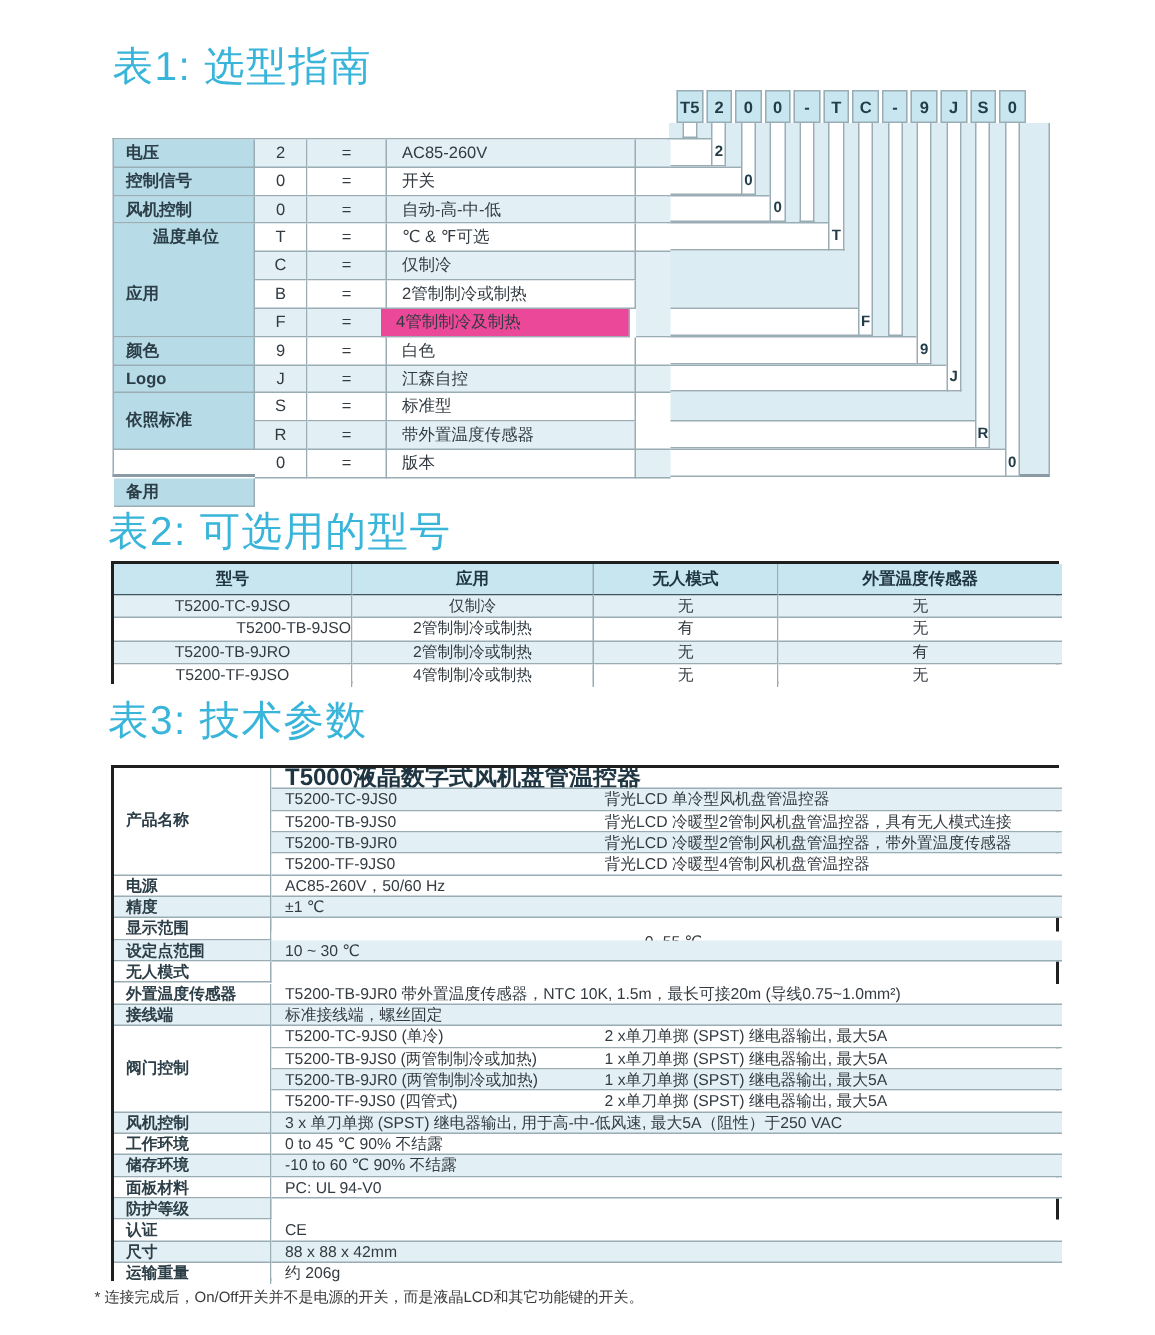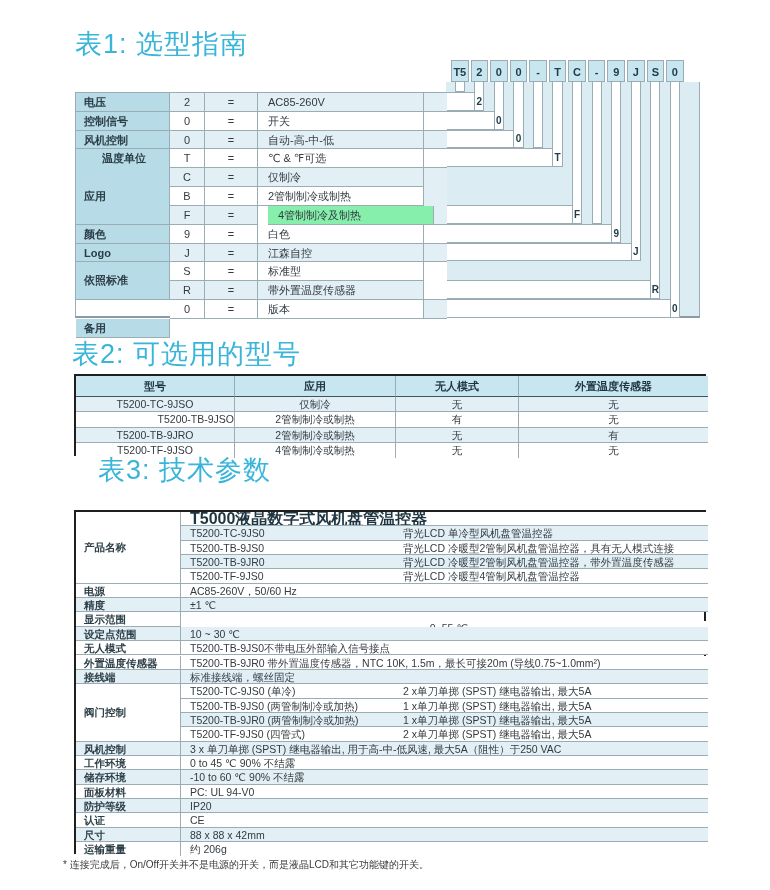--- a/index.html
+++ b/index.html
@@ -96,21 +96,21 @@
       <div class="cell lblblue abs" style="left: 0px; top: 75.32px; width: 94px; height: 56.49px; line-height: 56.49px;">应用</div>
       <div class="cell abs" style="left: 348px; top: 75.32px; width: 23px; height: 56.49px; background: rgb(226, 239, 245); border-right: none;"></div>
       <div class="cell ctr abs" style="left: 94px; top: 75.32px; width: 35px; height: 18.83px; line-height: 18.83px; background: rgb(226, 239, 245);">C</div>
       <div class="cell ctr abs" style="left: 129px; top: 75.32px; width: 53px; height: 18.83px; line-height: 18.83px; background: rgb(226, 239, 245);">=</div>
       <div class="cell abs" style="left: 182px; top: 75.32px; width: 166px; height: 18.83px; line-height: 18.83px; background: rgb(226, 239, 245); padding-left: 10px;">仅制冷</div>
       <div class="cell ctr abs" style="left: 94px; top: 94.15px; width: 35px; height: 18.83px; line-height: 18.83px; background: rgb(255, 255, 255);">B</div>
       <div class="cell ctr abs" style="left: 129px; top: 94.15px; width: 53px; height: 18.83px; line-height: 18.83px; background: rgb(255, 255, 255);">=</div>
       <div class="cell abs" style="left: 182px; top: 94.15px; width: 166px; height: 18.83px; line-height: 18.83px; background: rgb(255, 255, 255); padding-left: 10px;">2管制制冷或制热</div>
       <div class="cell ctr abs" style="left: 94px; top: 112.98px; width: 35px; height: 18.83px; line-height: 18.83px; background: rgb(226, 239, 245);">F</div>
       <div class="cell ctr abs" style="left: 129px; top: 112.98px; width: 53px; height: 18.83px; line-height: 18.83px; background: rgb(226, 239, 245);">=</div>
-      <div class="cell abs" style="left: 192px; top: 112.98px; width: 166px; height: 18.83px; line-height: 18.83px; background: #86efac; padding-left: 10px;">4管制制冷及制热</div>
+      <div class="cell abs" style="left: 178px; top: 112.98px; width: 166px; height: 18.83px; line-height: 18.83px; background: #ec4899; padding-left: 10px;">4管制制冷及制热</div>
       <div class="cell lblblue abs" style="left: 0px; top: 131.81px; width: 94px; height: 18.83px; line-height: 18.83px;">颜色</div>
       <div class="cell abs" style="left: 348px; top: 131.81px; width: 23px; height: 18.83px; background: rgb(255, 255, 255); border-right: none;"></div>
       <div class="cell ctr abs" style="left: 94px; top: 131.81px; width: 35px; height: 18.83px; line-height: 18.83px; background: rgb(255, 255, 255);">9</div>
       <div class="cell ctr abs" style="left: 129px; top: 131.81px; width: 53px; height: 18.83px; line-height: 18.83px; background: rgb(255, 255, 255);">=</div>
       <div class="cell abs" style="left: 182px; top: 131.81px; width: 166px; height: 18.83px; line-height: 18.83px; background: rgb(255, 255, 255); padding-left: 10px;">白色</div>
       <div class="cell lblblue abs" style="left: 0px; top: 150.64px; width: 94px; height: 18.83px; line-height: 18.83px;">Logo</div>
       <div class="cell abs" style="left: 348px; top: 150.64px; width: 23px; height: 18.83px; background: rgb(226, 239, 245); border-right: none;"></div>
       <div class="cell ctr abs" style="left: 94px; top: 150.64px; width: 35px; height: 18.83px; line-height: 18.83px; background: rgb(226, 239, 245);">J</div>
       <div class="cell ctr abs" style="left: 129px; top: 150.64px; width: 53px; height: 18.83px; line-height: 18.83px; background: rgb(226, 239, 245);">=</div>
       <div class="cell lblblue abs" style="left: 0px; top: 169.47px; width: 94px; height: 37.66px; line-height: 37.66px;">依照标准</div>
@@ -146,57 +146,55 @@
       <div class="cell ctr abs" style="left: 0px; top: 51.6px; width: 159px; height: 15.3px; line-height: 15.3px; font-size: 10.5px; background: rgb(226, 239, 245); border-right: 1px solid rgb(154, 172, 180); border-bottom: 1px solid rgb(154, 172, 180);">T5200-TB-9JRO</div>
       <div class="cell ctr abs" style="left: 159px; top: 51.6px; width: 161px; height: 15.3px; line-height: 15.3px; font-size: 10.5px; background: rgb(226, 239, 245); border-right: 1px solid rgb(154, 172, 180); border-bottom: 1px solid rgb(154, 172, 180);">2管制制冷或制热</div>
       <div class="cell ctr abs" style="left: 320px; top: 51.6px; width: 123px; height: 15.3px; line-height: 15.3px; font-size: 10.5px; background: rgb(226, 239, 245); border-right: 1px solid rgb(154, 172, 180); border-bottom: 1px solid rgb(154, 172, 180);">无</div>
       <div class="cell ctr abs" style="left: 443px; top: 51.6px; width: 189px; height: 15.3px; line-height: 15.3px; font-size: 10.5px; background: rgb(226, 239, 245); border-right: none; border-bottom: 1px solid rgb(154, 172, 180);">有</div>
       <div class="cell ctr abs" style="left: 0px; top: 66.9px; width: 159px; height: 15.3px; line-height: 15.3px; font-size: 10.5px; background: rgb(255, 255, 255); border-right: 1px solid rgb(154, 172, 180); border-bottom: none;">T5200-TF-9JSO</div>
       <div class="cell ctr abs" style="left: 159px; top: 66.9px; width: 161px; height: 15.3px; line-height: 15.3px; font-size: 10.5px; background: rgb(255, 255, 255); border-right: 1px solid rgb(154, 172, 180); border-bottom: none;">4管制制冷或制热</div>
       <div class="cell ctr abs" style="left: 320px; top: 66.9px; width: 123px; height: 15.3px; line-height: 15.3px; font-size: 10.5px; background: rgb(255, 255, 255); border-right: 1px solid rgb(154, 172, 180); border-bottom: none;">无</div>
       <div class="cell ctr abs" style="left: 443px; top: 66.9px; width: 189px; height: 15.3px; line-height: 15.3px; font-size: 10.5px; background: rgb(255, 255, 255); border-right: none; border-bottom: none;">无</div>
     </div>
 
-  <div class="title" style="left:72px;top:452px;margin-left:26px;">表3: 技术参数</div>
+  <div class="title" style="left:72px;top:462px;">表3: 技术参数</div>
   <div id="t3" class="abs t-dark" style="position: absolute; left: 74px; top: 510px; width: 632px; height: 344.4px;">
       <div class="cell abs" style="left: 0px; top: 0px; width: 105px; height: 71.75px; line-height: 71.75px; font-weight: bold; color: rgb(44, 62, 71); padding-left: 8px; font-size: 10.5px; background: rgb(255, 255, 255); border-bottom: 1px solid rgb(154, 172, 180);">产品名称</div>
       <div class="cell abs" style="left: 105px; top: 0px; width: 527px; height: 14.35px; line-height: 14.35px; font-size: 16px; background: rgb(255, 255, 255); border-right: none; padding-left: 9px; font-weight: bold; color: rgb(31, 54, 66); border-bottom: 1px solid rgb(154, 172, 180);">T5000液晶数字式风机盘管温控器</div>
       <div class="cell abs" style="left: 105px; top: 14.35px; width: 527px; height: 14.35px; line-height: 14.35px; font-size: 10.5px; background: rgb(226, 239, 245); border-right: none; padding-left: 9px; font-weight: normal; color: rgb(51, 59, 65); border-bottom: 1px solid rgb(154, 172, 180);"><span>T5200-TC-9JS0</span><span style="position: absolute; left: 222px; top: 0px; line-height: 14.35px;">背光LCD 单冷型风机盘管温控器</span></div>
       <div class="cell abs" style="left: 105px; top: 28.7px; width: 527px; height: 14.35px; line-height: 14.35px; font-size: 10.5px; background: rgb(255, 255, 255); border-right: none; padding-left: 9px; font-weight: normal; color: rgb(51, 59, 65); border-bottom: 1px solid rgb(154, 172, 180);"><span>T5200-TB-9JS0</span><span style="position: absolute; left: 222px; top: 0px; line-height: 14.35px;">背光LCD 冷暖型2管制风机盘管温控器，具有无人模式连接</span></div>
       <div class="cell abs" style="left: 105px; top: 43.05px; width: 527px; height: 14.35px; line-height: 14.35px; font-size: 10.5px; background: rgb(226, 239, 245); border-right: none; padding-left: 9px; font-weight: normal; color: rgb(51, 59, 65); border-bottom: 1px solid rgb(154, 172, 180);"><span>T5200-TB-9JR0</span><span style="position: absolute; left: 222px; top: 0px; line-height: 14.35px;">背光LCD 冷暖型2管制风机盘管温控器，带外置温度传感器</span></div>
       <div class="cell abs" style="left: 105px; top: 57.4px; width: 527px; height: 14.35px; line-height: 14.35px; font-size: 10.5px; background: rgb(255, 255, 255); border-right: none; padding-left: 9px; font-weight: normal; color: rgb(51, 59, 65); border-bottom: 1px solid rgb(154, 172, 180);"><span>T5200-TF-9JS0</span><span style="position: absolute; left: 222px; top: 0px; line-height: 14.35px;">背光LCD 冷暖型4管制风机盘管温控器</span></div>
       <div class="cell abs" style="left: 0px; top: 71.75px; width: 105px; height: 14.35px; line-height: 14.35px; font-weight: bold; color: rgb(44, 62, 71); padding-left: 8px; font-size: 10.5px; background: rgb(255, 255, 255); border-bottom: 1px solid rgb(154, 172, 180);">电源</div>
       <div class="cell abs" style="left: 105px; top: 71.75px; width: 527px; height: 14.35px; line-height: 14.35px; font-size: 10.5px; background: rgb(255, 255, 255); border-right: none; padding-left: 9px; font-weight: normal; color: rgb(51, 59, 65); border-bottom: 1px solid rgb(154, 172, 180);">AC85-260V，50/60 Hz</div>
       <div class="cell abs" style="left: 0px; top: 86.1px; width: 105px; height: 14.35px; line-height: 14.35px; font-weight: bold; color: rgb(44, 62, 71); padding-left: 8px; font-size: 10.5px; background: rgb(226, 239, 245); border-bottom: 1px solid rgb(154, 172, 180);">精度</div>
       <div class="cell abs" style="left: 105px; top: 86.1px; width: 527px; height: 14.35px; line-height: 14.35px; font-size: 10.5px; background: rgb(226, 239, 245); border-right: none; padding-left: 9px; font-weight: normal; color: rgb(51, 59, 65); border-bottom: 1px solid rgb(154, 172, 180);">±1 ℃</div>
       <div class="cell abs" style="left: 0px; top: 100.45px; width: 105px; height: 14.35px; line-height: 14.35px; font-weight: bold; color: rgb(44, 62, 71); padding-left: 8px; font-size: 10.5px; background: rgb(255, 255, 255); border-bottom: 1px solid rgb(154, 172, 180);">显示范围</div>
       <div class="cell abs" style="left: 105px; top: 109px; width: 527px; height: 14.35px; line-height: 14.35px; font-size: 10.5px; background: rgb(255, 255, 255); border-right: none; padding-left: 9px; font-weight: normal; color: rgb(51, 59, 65); border-bottom: 1px solid rgb(154, 172, 180); text-align: center;">0~55 ℃</div>
       <div class="cell abs" style="left: 0px; top: 114.8px; width: 105px; height: 14.35px; line-height: 14.35px; font-weight: bold; color: rgb(44, 62, 71); padding-left: 8px; font-size: 10.5px; background: rgb(226, 239, 245); border-bottom: 1px solid rgb(154, 172, 180);">设定点范围</div>
       <div class="cell abs" style="left: 105px; top: 114.8px; width: 527px; height: 14.35px; line-height: 14.35px; font-size: 10.5px; background: rgb(226, 239, 245); border-right: none; padding-left: 9px; font-weight: normal; color: rgb(51, 59, 65); border-bottom: 1px solid rgb(154, 172, 180);">10 ~ 30 ℃</div>
       <div class="cell abs" style="left: 0px; top: 129.15px; width: 105px; height: 14.35px; line-height: 14.35px; font-weight: bold; color: rgb(44, 62, 71); padding-left: 8px; font-size: 10.5px; background: rgb(255, 255, 255); border-bottom: 1px solid rgb(154, 172, 180);">无人模式</div>
-      <div class="cell abs" style="left: 105px; top: 129.15px; width: 527px; height: 14.35px; line-height: 14.35px; font-size: 10.5px; background: rgb(255, 255, 255); border-right: none; padding-left: 9px; font-weight: normal; color: rgb(51, 59, 65); border-bottom: 1px solid rgb(154, 172, 180);">T5200-TB-9JS0不带电压外部输入信号接点</div>
       <div class="cell abs" style="left: 0px; top: 143.5px; width: 105px; height: 14.35px; line-height: 14.35px; font-weight: bold; color: rgb(44, 62, 71); padding-left: 8px; font-size: 10.5px; background: rgb(255, 255, 255); border-bottom: 1px solid rgb(154, 172, 180);">外置温度传感器</div>
       <div class="cell abs" style="left: 105px; top: 143.5px; width: 527px; height: 14.35px; line-height: 14.35px; font-size: 10.5px; background: rgb(255, 255, 255); border-right: none; padding-left: 9px; font-weight: normal; color: rgb(51, 59, 65); border-bottom: 1px solid rgb(154, 172, 180);">T5200-TB-9JR0 带外置温度传感器，NTC 10K, 1.5m，最长可接20m (导线0.75~1.0mm²)</div>
       <div class="cell abs" style="left: 0px; top: 157.85px; width: 105px; height: 14.35px; line-height: 14.35px; font-weight: bold; color: rgb(44, 62, 71); padding-left: 8px; font-size: 10.5px; background: rgb(226, 239, 245); border-bottom: 1px solid rgb(154, 172, 180);">接线端</div>
       <div class="cell abs" style="left: 105px; top: 157.85px; width: 527px; height: 14.35px; line-height: 14.35px; font-size: 10.5px; background: rgb(226, 239, 245); border-right: none; padding-left: 9px; font-weight: normal; color: rgb(51, 59, 65); border-bottom: 1px solid rgb(154, 172, 180);">标准接线端，螺丝固定</div>
       <div class="cell abs" style="left: 0px; top: 172.2px; width: 105px; height: 57.4px; line-height: 57.4px; font-weight: bold; color: rgb(44, 62, 71); padding-left: 8px; font-size: 10.5px; background: rgb(255, 255, 255); border-bottom: 1px solid rgb(154, 172, 180);">阀门控制</div>
       <div class="cell abs" style="left: 105px; top: 172.2px; width: 527px; height: 14.35px; line-height: 14.35px; font-size: 10.5px; background: rgb(255, 255, 255); border-right: none; padding-left: 9px; font-weight: normal; color: rgb(51, 59, 65); border-bottom: 1px solid rgb(154, 172, 180);"><span>T5200-TC-9JS0 (单冷)</span><span style="position: absolute; left: 222px; top: 0px; line-height: 14.35px;">2 x单刀单掷 (SPST) 继电器输出, 最大5A</span></div>
       <div class="cell abs" style="left: 105px; top: 186.55px; width: 527px; height: 14.35px; line-height: 14.35px; font-size: 10.5px; background: rgb(255, 255, 255); border-right: none; padding-left: 9px; font-weight: normal; color: rgb(51, 59, 65); border-bottom: 1px solid rgb(154, 172, 180);"><span>T5200-TB-9JS0 (两管制制冷或加热)</span><span style="position: absolute; left: 222px; top: 0px; line-height: 14.35px;">1 x单刀单掷 (SPST) 继电器输出, 最大5A</span></div>
       <div class="cell abs" style="left: 105px; top: 200.9px; width: 527px; height: 14.35px; line-height: 14.35px; font-size: 10.5px; background: rgb(226, 239, 245); border-right: none; padding-left: 9px; font-weight: normal; color: rgb(51, 59, 65); border-bottom: 1px solid rgb(154, 172, 180);"><span>T5200-TB-9JR0 (两管制制冷或加热)</span><span style="position: absolute; left: 222px; top: 0px; line-height: 14.35px;">1 x单刀单掷 (SPST) 继电器输出, 最大5A</span></div>
       <div class="cell abs" style="left: 105px; top: 215.25px; width: 527px; height: 14.35px; line-height: 14.35px; font-size: 10.5px; background: rgb(255, 255, 255); border-right: none; padding-left: 9px; font-weight: normal; color: rgb(51, 59, 65); border-bottom: 1px solid rgb(154, 172, 180);"><span>T5200-TF-9JS0 (四管式)</span><span style="position: absolute; left: 222px; top: 0px; line-height: 14.35px;">2 x单刀单掷 (SPST) 继电器输出, 最大5A</span></div>
       <div class="cell abs" style="left: 0px; top: 229.6px; width: 105px; height: 14.35px; line-height: 14.35px; font-weight: bold; color: rgb(44, 62, 71); padding-left: 8px; font-size: 10.5px; background: rgb(226, 239, 245); border-bottom: 1px solid rgb(154, 172, 180);">风机控制</div>
       <div class="cell abs" style="left: 105px; top: 229.6px; width: 527px; height: 14.35px; line-height: 14.35px; font-size: 10.5px; background: rgb(226, 239, 245); border-right: none; padding-left: 9px; font-weight: normal; color: rgb(51, 59, 65); border-bottom: 1px solid rgb(154, 172, 180);">3 x 单刀单掷 (SPST) 继电器输出, 用于高-中-低风速, 最大5A（阻性）于250 VAC</div>
       <div class="cell abs" style="left: 0px; top: 243.95px; width: 105px; height: 14.35px; line-height: 14.35px; font-weight: bold; color: rgb(44, 62, 71); padding-left: 8px; font-size: 10.5px; background: rgb(255, 255, 255); border-bottom: 1px solid rgb(154, 172, 180);">工作环境</div>
       <div class="cell abs" style="left: 105px; top: 243.95px; width: 527px; height: 14.35px; line-height: 14.35px; font-size: 10.5px; background: rgb(255, 255, 255); border-right: none; padding-left: 9px; font-weight: normal; color: rgb(51, 59, 65); border-bottom: 1px solid rgb(154, 172, 180);">0 to 45 ℃ 90% 不结露</div>
       <div class="cell abs" style="left: 0px; top: 258.3px; width: 105px; height: 14.35px; line-height: 14.35px; font-weight: bold; color: rgb(44, 62, 71); padding-left: 8px; font-size: 10.5px; background: rgb(226, 239, 245); border-bottom: 1px solid rgb(154, 172, 180);">储存环境</div>
       <div class="cell abs" style="left: 105px; top: 258.3px; width: 527px; height: 14.35px; line-height: 14.35px; font-size: 10.5px; background: rgb(226, 239, 245); border-right: none; padding-left: 9px; font-weight: normal; color: rgb(51, 59, 65); border-bottom: 1px solid rgb(154, 172, 180);">-10 to 60 ℃ 90% 不结露</div>
       <div class="cell abs" style="left: 0px; top: 272.65px; width: 105px; height: 14.35px; line-height: 14.35px; font-weight: bold; color: rgb(44, 62, 71); padding-left: 8px; font-size: 10.5px; background: rgb(255, 255, 255); border-bottom: 1px solid rgb(154, 172, 180);">面板材料</div>
       <div class="cell abs" style="left: 105px; top: 272.65px; width: 527px; height: 14.35px; line-height: 14.35px; font-size: 10.5px; background: rgb(255, 255, 255); border-right: none; padding-left: 9px; font-weight: normal; color: rgb(51, 59, 65); border-bottom: 1px solid rgb(154, 172, 180);">PC: UL 94-V0</div>
       <div class="cell abs" style="left: 0px; top: 287px; width: 105px; height: 14.35px; line-height: 14.35px; font-weight: bold; color: rgb(44, 62, 71); padding-left: 8px; font-size: 10.5px; background: rgb(226, 239, 245); border-bottom: 1px solid rgb(154, 172, 180);">防护等级</div>
-      <div class="cell abs" style="left: 105px; top: 287px; width: 527px; height: 14.35px; line-height: 14.35px; font-size: 10.5px; background: rgb(226, 239, 245); border-right: none; padding-left: 9px; font-weight: normal; color: rgb(51, 59, 65); border-bottom: 1px solid rgb(154, 172, 180);">IP20</div>
       <div class="cell abs" style="left: 0px; top: 301.35px; width: 105px; height: 14.35px; line-height: 14.35px; font-weight: bold; color: rgb(44, 62, 71); padding-left: 8px; font-size: 10.5px; background: rgb(255, 255, 255); border-bottom: 1px solid rgb(154, 172, 180);">认证</div>
       <div class="cell abs" style="left: 105px; top: 301.35px; width: 527px; height: 14.35px; line-height: 14.35px; font-size: 10.5px; background: rgb(255, 255, 255); border-right: none; padding-left: 9px; font-weight: normal; color: rgb(51, 59, 65); border-bottom: 1px solid rgb(154, 172, 180);">CE</div>
       <div class="cell abs" style="left: 0px; top: 315.7px; width: 105px; height: 14.35px; line-height: 14.35px; font-weight: bold; color: rgb(44, 62, 71); padding-left: 8px; font-size: 10.5px; background: rgb(226, 239, 245); border-bottom: 1px solid rgb(154, 172, 180);">尺寸</div>
       <div class="cell abs" style="left: 105px; top: 315.7px; width: 527px; height: 14.35px; line-height: 14.35px; font-size: 10.5px; background: rgb(226, 239, 245); border-right: none; padding-left: 9px; font-weight: normal; color: rgb(51, 59, 65); border-bottom: 1px solid rgb(154, 172, 180);">88 x 88 x 42mm</div>
       <div class="cell abs" style="left: 0px; top: 330.05px; width: 105px; height: 14.35px; line-height: 14.35px; font-weight: bold; color: rgb(44, 62, 71); padding-left: 8px; font-size: 10.5px; background: rgb(255, 255, 255); border-bottom: none;">运输重量</div>
       <div class="cell abs" style="left: 105px; top: 330.05px; width: 527px; height: 14.35px; line-height: 14.35px; font-size: 10.5px; background: rgb(255, 255, 255); border-right: none; padding-left: 9px; font-weight: normal; color: rgb(51, 59, 65); border-bottom: none;">约 206g</div>
     </div>
 
   <div class="footnote" style="left:63px;top:858px;">* 连接完成后，On/Off开关并不是电源的开关，而是液晶LCD和其它功能键的开关。</div>
 </div>

